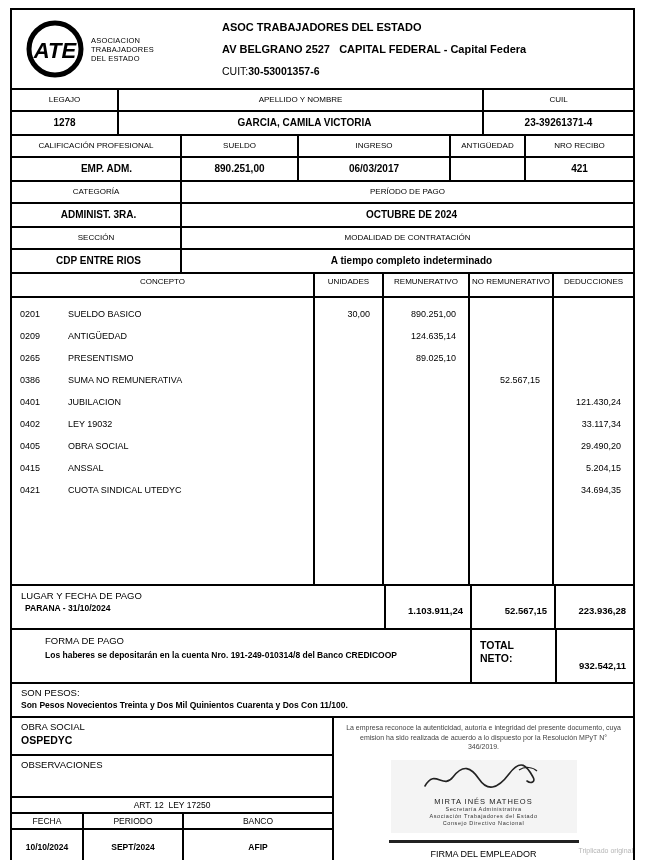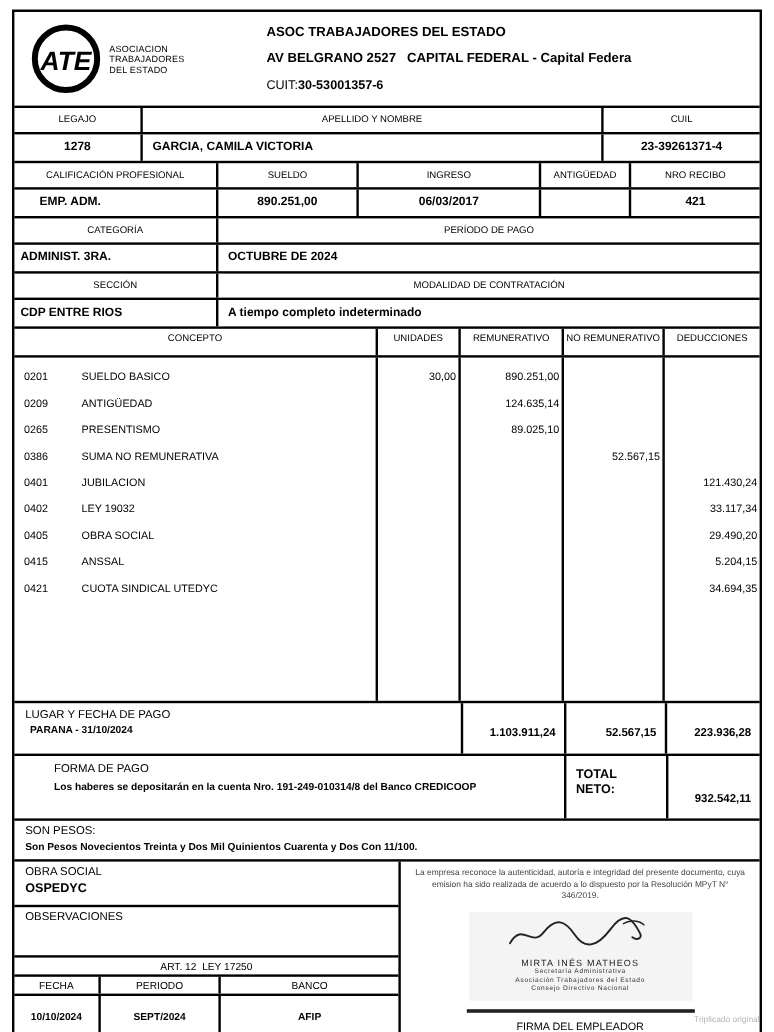--- a/index.html
+++ b/index.html
@@ -12,46 +12,46 @@
   .doc {
     position:absolute; left:10px; top:8px; width:625px;
     border:2px solid #000; border-bottom:3px solid #000; background:#fff;
   }
   .row { display:flex; border-bottom:2px solid #000; }
   .cell { border-left:2px solid #000; overflow:hidden; }
   .cell:first-child { border-left:none; }
   .lbl { font-size:8px; text-align:center; height:20px; line-height:19px; }
   .val { font-weight:bold; font-size:10px; height:22px; line-height:21px; }
   .ctr { text-align:center; }
-  .lft { text-align:left; padding-left:8px; }
+  .lft { text-align:center; padding-left:8px; }
   .pre { white-space:pre; }
 
   
   .hdr { display:flex; align-items:center; height:80px; border-bottom:2px solid #000; padding:0 14px; }
   .logo-wrap { display:flex; align-items:center; width:196px; }
   .orgtxt { font-size:7.5px; line-height:9px; margin-left:7px; letter-spacing:0.2px; }
   .company { font-size:11px; font-weight:bold; line-height:22px; }
   .cuitline { font-size:10.5px; font-weight:normal; }
   .cuitline b { font-weight:bold; }
 
   
-  .w-legajo{width:105px;} .w-nombre{flex:1;} .w-cuil{width:132px;}
+  .w-legajo{width:105px;} .w-nombre{flex:1;} .w-cuil{width:151px;}
   .w-calif{width:168px;} .w-sueldo{width:117px;} .w-ingreso{width:152px;} .w-antig{width:75px;} .w-recibo{flex:1;}
   .w-cat{width:168px;} .w-rest{flex:1;}
 
   
   .chead { display:flex; border-bottom:2px solid #000; height:24px; }
   .chead .cell { font-size:8px; line-height:15px; text-align:center; }
   .c1{width:301px;} .c2{width:69px;} .c3{width:86px;} .c4{width:84px;} .c5{flex:1;}
   .cbody { display:flex; height:288px; border-bottom:2px solid #000; }
   .cbody .cell { padding-top:5px; }
   .crow { height:22px; line-height:22px; font-size:9px; white-space:nowrap; }
   .code { display:inline-block; width:30px; margin-left:8px; }
   .clabel { margin-left:18px; }
-  .num { text-align:right; padding-right:2px; }
+  .num { text-align:right; padding-right:12px; }
 
   
   .lugar { height:44px; }
   .lugar .cap { font-size:9.5px; padding:4px 0 0 9px; }
   .lugar .sub { font-size:8.5px; font-weight:bold; padding:2px 0 0 13px; }
   .total-amt { font-size:9.5px; font-weight:bold; text-align:right; padding:19px 7px 0 0; }
   .wl1{width:372px;} 
 
   
   .forma { height:54px; }

